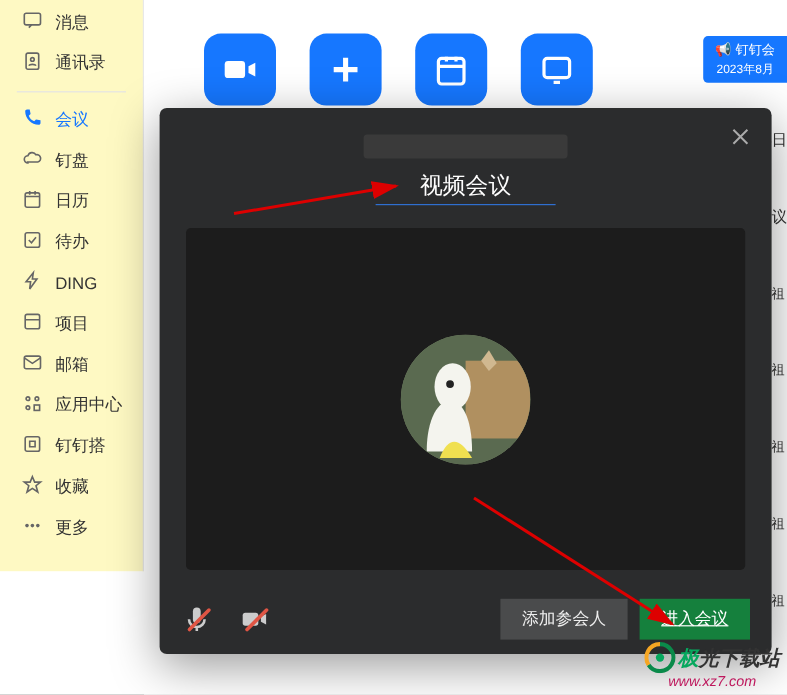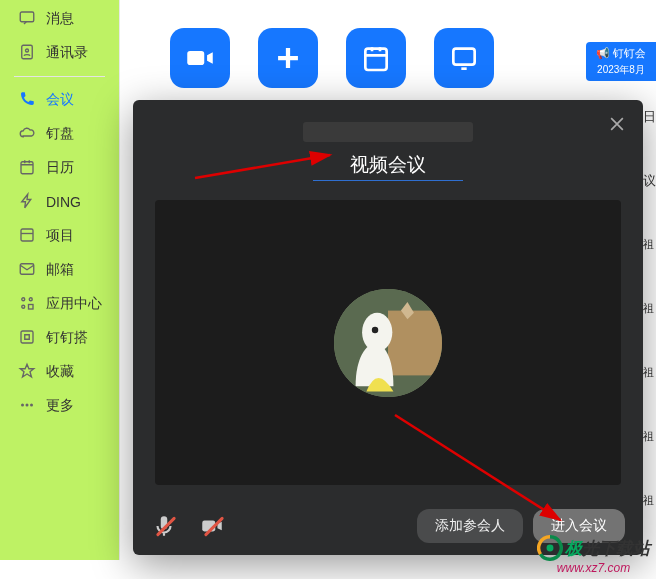--- a/index.html
+++ b/index.html
@@ -8,22 +8,22 @@
     background: #fff;
     width: 656px;
     height: 579px;
     overflow: hidden;
     position: relative;
   }
   .sidebar {
     position: absolute;
     left: 0; top: 0;
     width: 120px;
-    height: 560px;
-    background: #bef264;
+    height: 476px;
+    background: #fef9c3;
     border-right: 1px solid #e8e8e8;
     padding-top: 2px;
   }
   .side-item {
     display: flex;
     align-items: center;
     height: 34px;
     padding-left: 18px;
     color: #333;
     font-size: 14px;
@@ -69,21 +69,20 @@
   .promo {
     position: absolute;
     right: 0; top: 30px;
     width: 70px;
     background: #1677ff;
     color: #fff;
     border-radius: 4px 0 0 4px;
     padding: 4px 6px;
     font-size: 11px;
     text-align: center;
-    margin-top: 12px;
   }
   .promo .line2 { font-size: 10px; margin-top: 2px; }
   .sub-text {
     position: absolute;
     right: 0; top: 108px;
     font-size: 13px;
     color: #333;
   }
   .hist {
     position: absolute;
@@ -107,21 +106,21 @@
     justify-content: center;
     font-size: 11px;
   }
   .hist-t {
     display:flex; flex-direction: column; font-size:11px;
   }
 
   .modal-backdrop {
     position: absolute;
     left: 133px;
-    top: 100px;
+    top: 90px;
     width: 510px;
     height: 455px;
     background: #2b2c2d;
     border-radius: 6px;
     box-shadow: 0 10px 40px rgba(0,0,0,0.4);
     color: #e8e8e8;
   }
   .modal-close {
     position: absolute;
     right: 16px; top: 14px;
@@ -195,29 +194,29 @@
     position: absolute;
     left: 2px; top: 12px;
     width: 26px; height: 3px;
     background: #e05544;
     transform: rotate(-45deg);
     border-radius: 2px;
   }
   .spacer { flex: 1; }
   .btn {
     height: 34px;
-    border-radius: 12px;
+    border-radius: 0;
     display:flex; align-items:center; justify-content:center;
     padding: 0 18px;
     font-size: 14px;
     cursor: pointer;
     margin-left: 10px;
   }
   .btn.secondary { background: #4a4b4c; color: #eee; }
-  .btn.primary { background: #737373; color: #fff; }
+  .btn.primary { background: #15803d; color: #fff; text-decoration: underline; }
 
   .arrow1 {
     position: absolute;
     left: 190px; top: 150px;
     pointer-events:none;
     z-index: 10;
   }
   .arrow2 {
     position: absolute;
     left: 390px; top: 410px;
@@ -286,20 +285,29 @@
     <span>钉盘</span>
   </div>
   <div class="side-item">
     <span class="icon">
       <svg viewBox="0 0 24 24" fill="none" stroke="currentColor" stroke-width="1.8">
           <rect x="4" y="5" width="16" height="16" rx="2"></rect>
           <path d="M4 9h16M9 3v4M15 3v4"></path>
         </svg>
     </span>
     <span>日历</span>
+  </div>
+  <div class="side-item">
+    <span class="icon">
+      <svg viewBox="0 0 24 24" fill="none" stroke="currentColor" stroke-width="1.8">
+          <rect x="4" y="4" width="16" height="16" rx="2"></rect>
+          <path d="M8 12l3 3 5-6"></path>
+        </svg>
+    </span>
+    <span>待办</span>
   </div>
   <div class="side-item">
     <span class="icon">
       <svg viewBox="0 0 24 24" fill="none" stroke="currentColor" stroke-width="1.8">
           <path d="M13 3L5 13h5l-1 8 8-11h-5l1-7z"></path>
         </svg>
     </span>
     <span>DING</span>
   </div>
   <div class="side-item">

